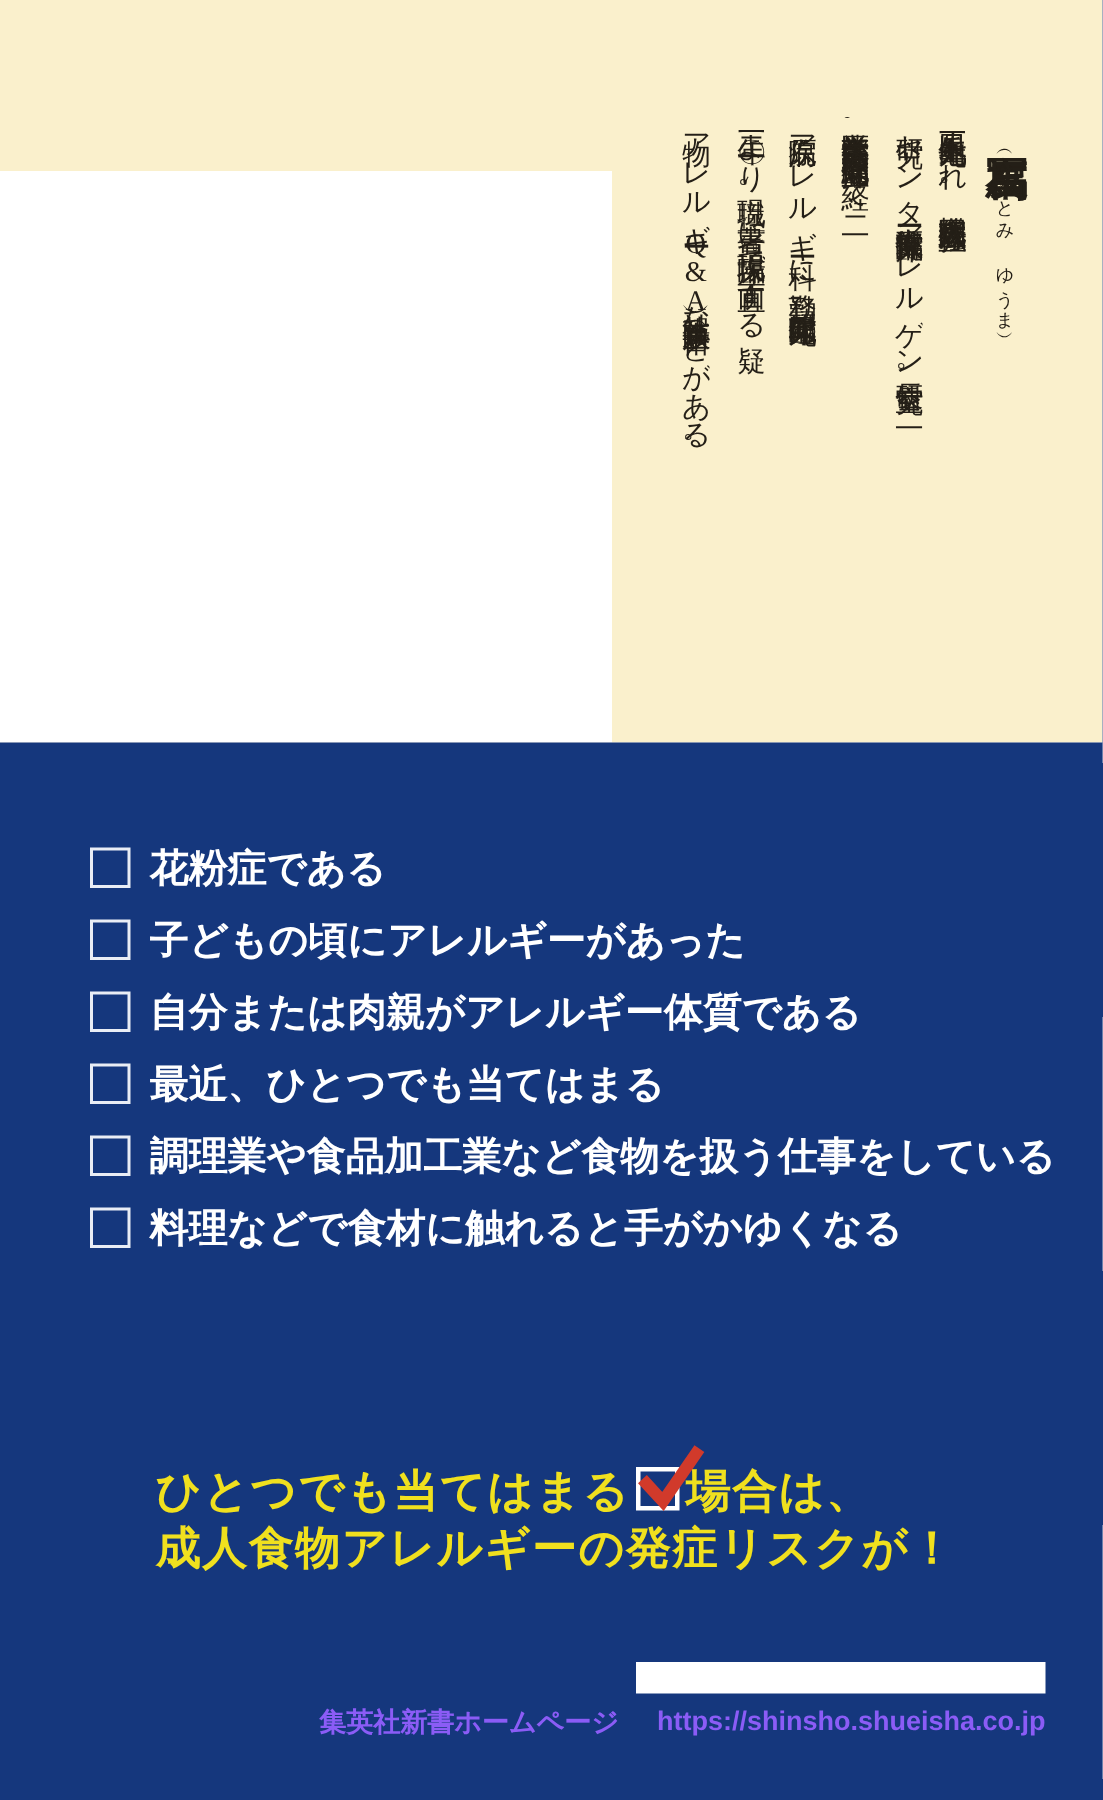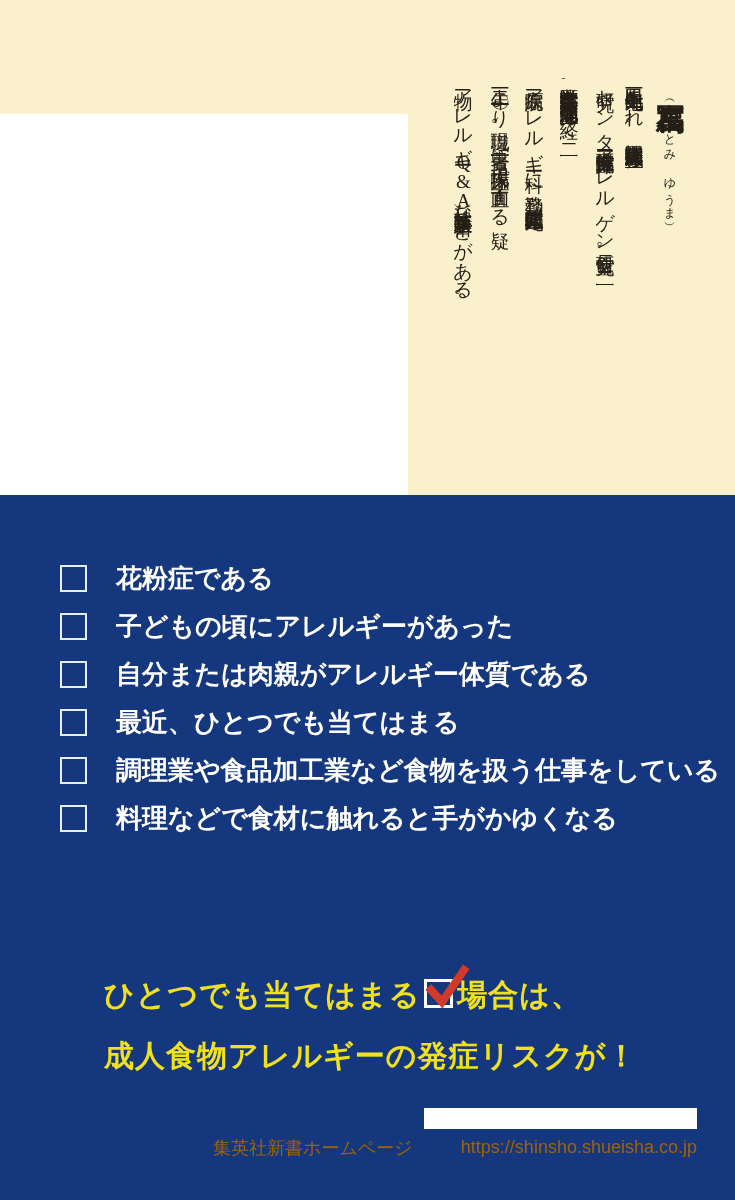--- a/index.html
+++ b/index.html
@@ -24,37 +24,37 @@
   .author-furigana{font-size:12px;display:inline-block;margin-top:9px;letter-spacing:1px;}
   .bio-col{
     position:absolute;top:78px;height:417px;overflow:hidden;
     writing-mode:vertical-rl;text-orientation:upright;
     font-family:"Liberation Serif","DejaVu Serif",serif;
     font-size:19px;letter-spacing:-0.5px;color:var(--ink);line-height:1;
   }
 
   
   .checklist{position:absolute;left:60px;top:554px;}
-  .check-row{display:flex;align-items:center;height:48px;gap:16px;}
+  .check-row{display:flex;align-items:center;height:48px;}
   .checkbox{width:23px;height:23px;border:2px solid #e9edf5;margin-right:13px;flex:none;background:transparent;}
   .check-label{color:#ffffff;font-size:26px;font-weight:bold;white-space:nowrap;letter-spacing:0;}
 
   
   .tagline{position:absolute;left:104px;top:978px;color:var(--yellow);font-weight:bold;font-size:30px;letter-spacing:1px;}
   .tag-line1{height:34px;line-height:34px;white-space:nowrap;}
   .tag-check{
     display:inline-block;position:relative;width:23px;height:23px;
     border:3px solid #fff;margin:0 4px;vertical-align:-3px;background:transparent;
   }
   .tag-check svg{position:absolute;left:-5px;top:-17px;width:46px;height:46px;overflow:visible;}
-  .tag-line2{margin-top:24px;white-space:nowrap;}
+  .tag-line2{margin-top:0;white-space:nowrap;}
 
   
   .white-bar{position:absolute;left:424px;top:1108px;width:273px;height:21px;background:#ffffff;}
-  .footer{position:absolute;left:213px;top:1136px;width:484px;color:#a16207;font-weight:normal;font-size:18px;}
+  .footer{position:absolute;left:213px;top:1136px;width:484px;color:#8b5cf6;font-weight:bold;font-size:18px;}
   .footer-row{display:flex;justify-content:space-between;align-items:center;height:23px;white-space:nowrap;}
 </style>
 </head>
 <body>
 
 <div class="cream-panel"></div>
 <div class="white-box"></div>
 <div class="navy-panel"></div>
 
 <div class="author-col">

